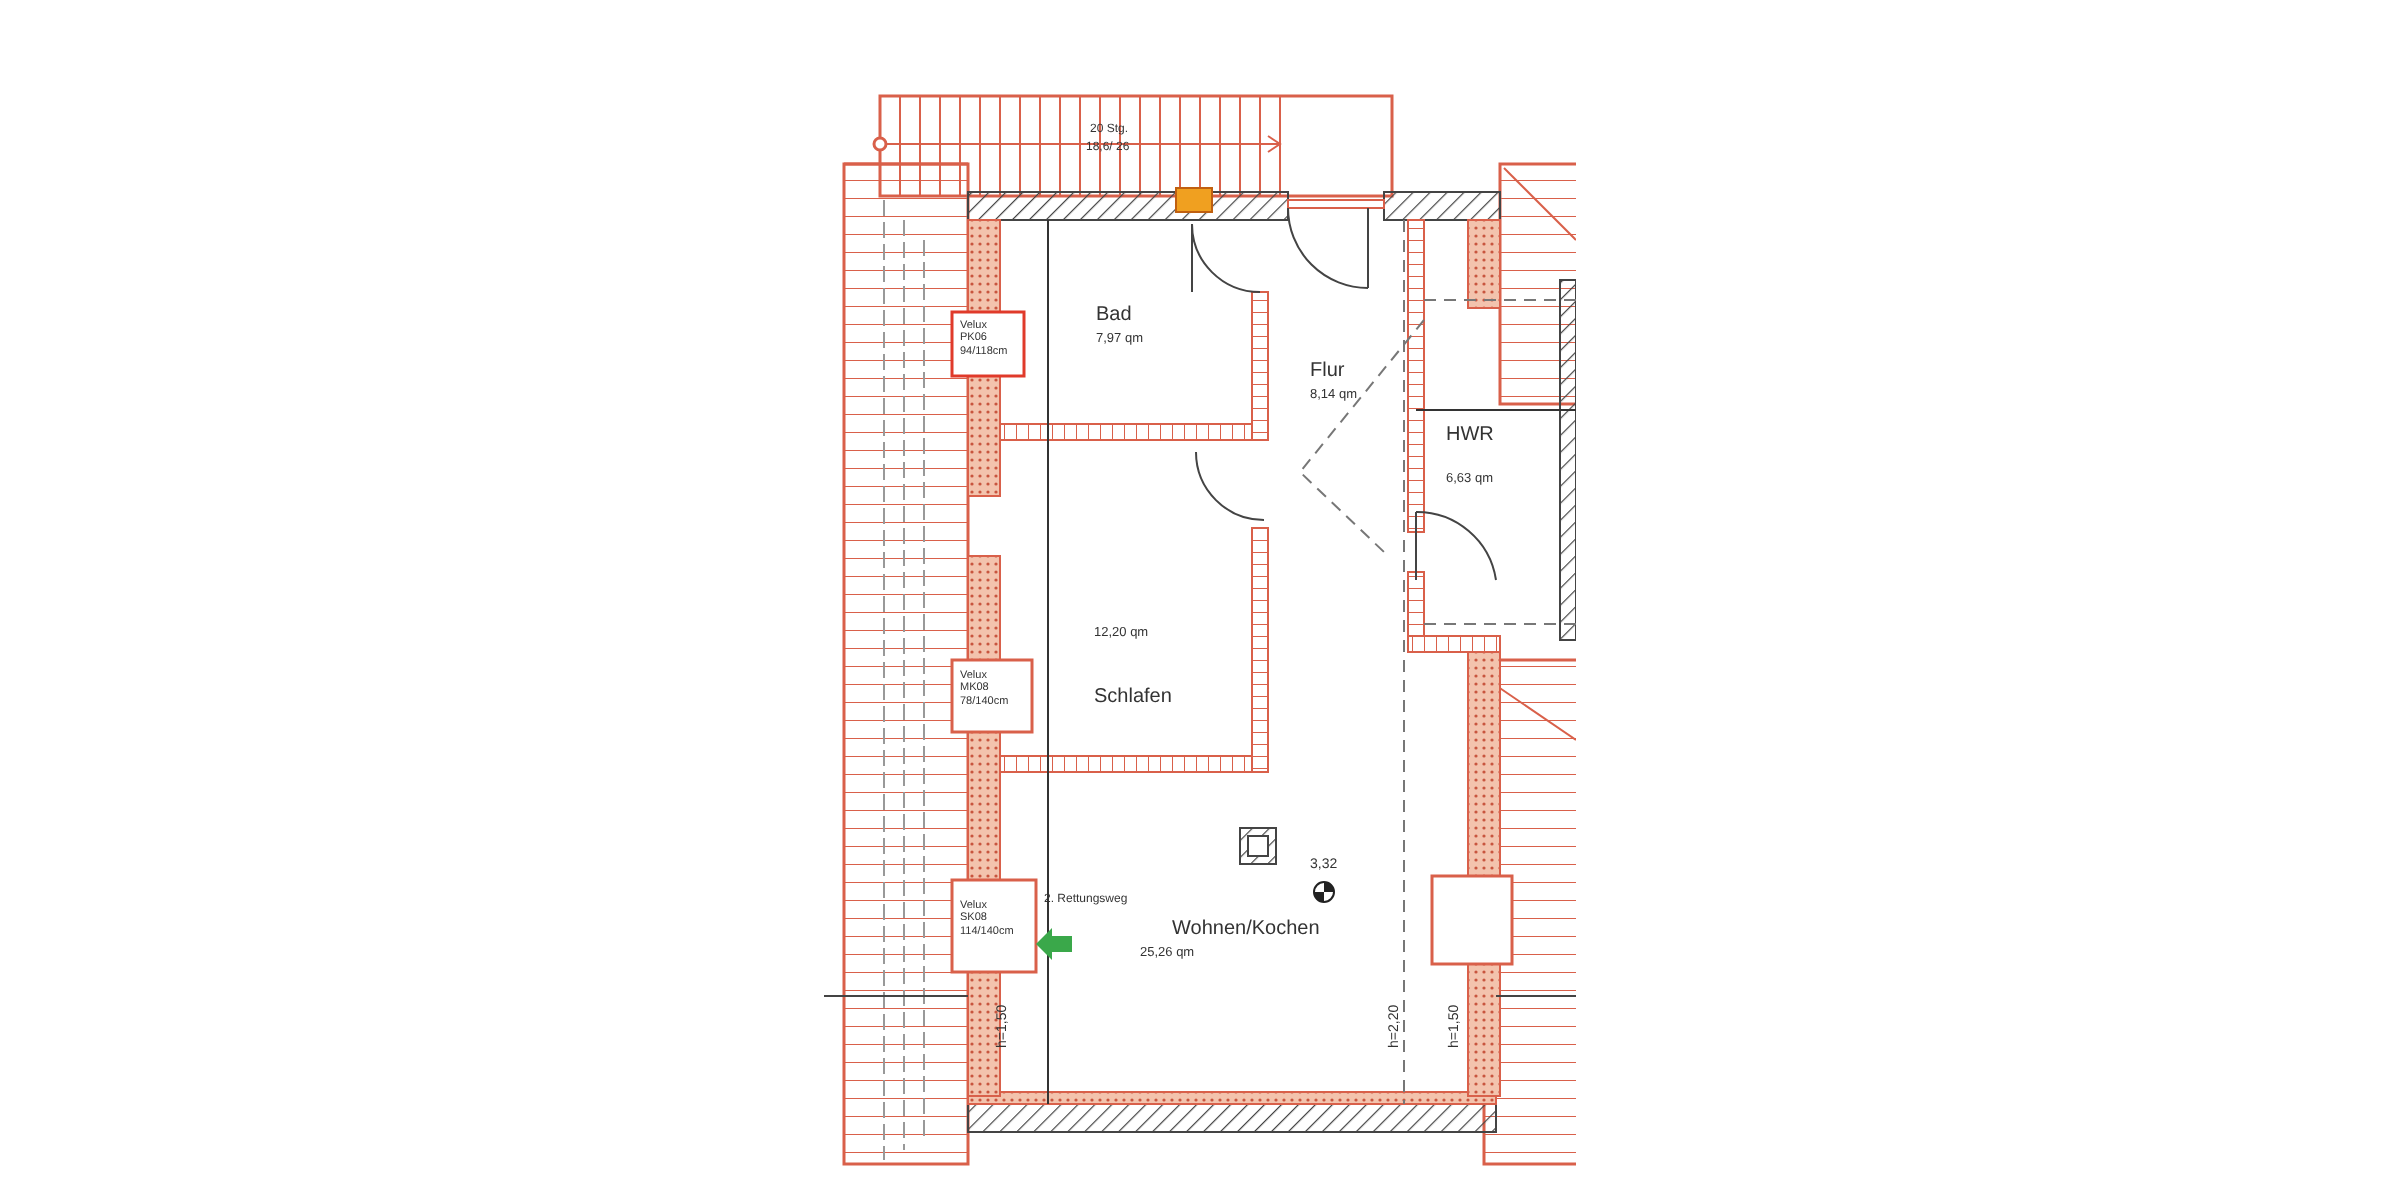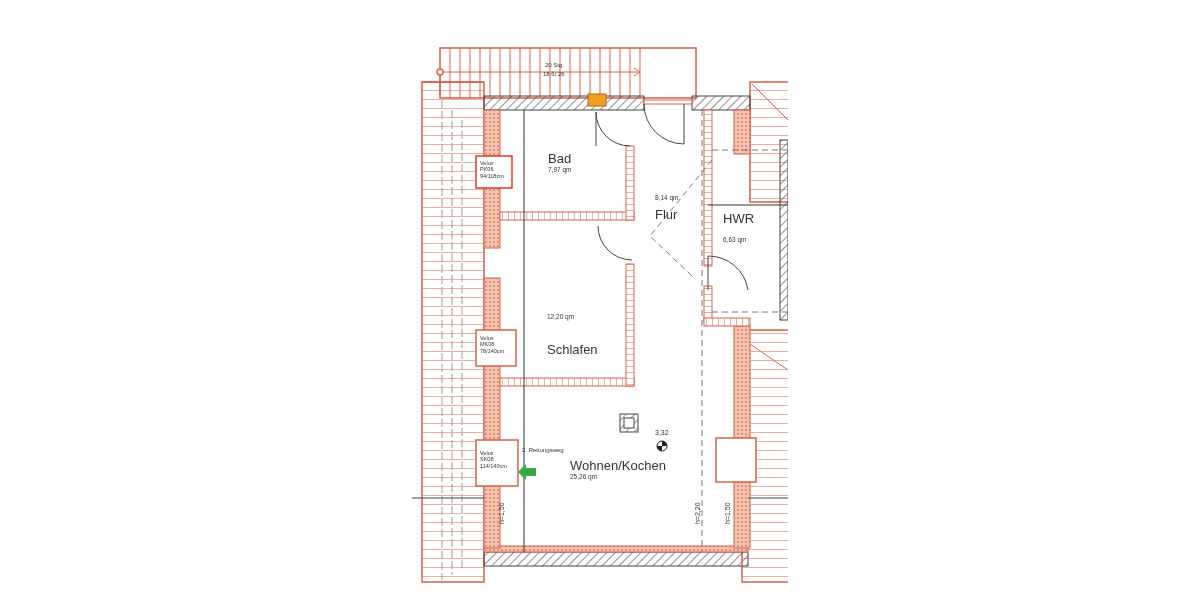--- a/index.html
+++ b/index.html
@@ -1,20 +1,20 @@
 <!DOCTYPE html>
 <html><head>
 <meta charset="utf-8">
 <style>
   html, body { margin: 0; padding: 0; background: #ffffff; }
   body { width: 1200px; height: 600px; position: relative; overflow: hidden; font-family: "Liberation Sans", sans-serif; }
   .sheet { position: absolute; left: 412px; top: 0; width: 376px; height: 600px; background: #ffffff; }
   svg.plan { position: absolute; left: 0; top: 0; }
   .lbl { position: absolute; color: #333; line-height: 1.1; white-space: nowrap; }
-  .room-name { font-size: 13px; }
+  .room-name { font-size: 10px; }
   .room-area { font-size: 6.5px; }
   .velux { position: absolute; font-size: 5.5px; line-height: 1.15; color: #333; white-space: pre-line; }
   .small { font-size: 6px; }
   .vtext { position: absolute; font-size: 7px; color: #333; transform: rotate(-90deg); transform-origin: left top; white-space: nowrap; }
 </style>
 </head>
 <body>
 
 <div class="sheet">
   <svg class="plan" width="376" height="600" viewBox="0 0 376 600">
@@ -147,30 +147,30 @@
       <line x1="336" y1="498" x2="376" y2="498"></line>
     </g>
   </svg>
 
   <div class="lbl small" style="left:133px; top:62px;">20 Stg.</div>
   <div class="lbl small" style="left:131px; top:71px;">18,6/ 26</div>
 
   <div class="lbl room-name" style="left:136px; top:152px;">Bad</div>
   <div class="lbl room-area" style="left:136px; top:166px;">7,97 qm</div>
 
-  <div class="lbl room-name" style="left:243px; top:180px;margin-top:28px;">Flur</div>
+  <div class="lbl room-name" style="left:243px; top:180px;">Flur</div>
   <div class="lbl room-area" style="left:243px; top:194px;">8,14 qm</div>
 
   <div class="lbl room-name" style="left:311px; top:212px;">HWR</div>
   <div class="lbl room-area" style="left:311px; top:236px;">6,63 qm</div>
 
   <div class="lbl room-name" style="left:135px; top:299px;margin-top:44px;">Schlafen</div>
   <div class="lbl room-area" style="left:135px; top:313px;">12,20 qm</div>
 
-  <div class="lbl room-name" style="left:158px; top:459px;">Wohnen/Kochen</div>
+  <div class="lbl room-name" style="left:174px; top:459px;">Wohnen/Kochen</div>
   <div class="lbl room-area" style="left:158px; top:473px;">25,26 qm</div>
 
   <div class="velux" style="left:68px; top:160px;">Velux
 PK06
 94/118cm</div>
   <div class="velux" style="left:68px; top:335px;">Velux
 MK08
 78/140cm</div>
   <div class="velux" style="left:68px; top:450px;">Velux
 SK08

